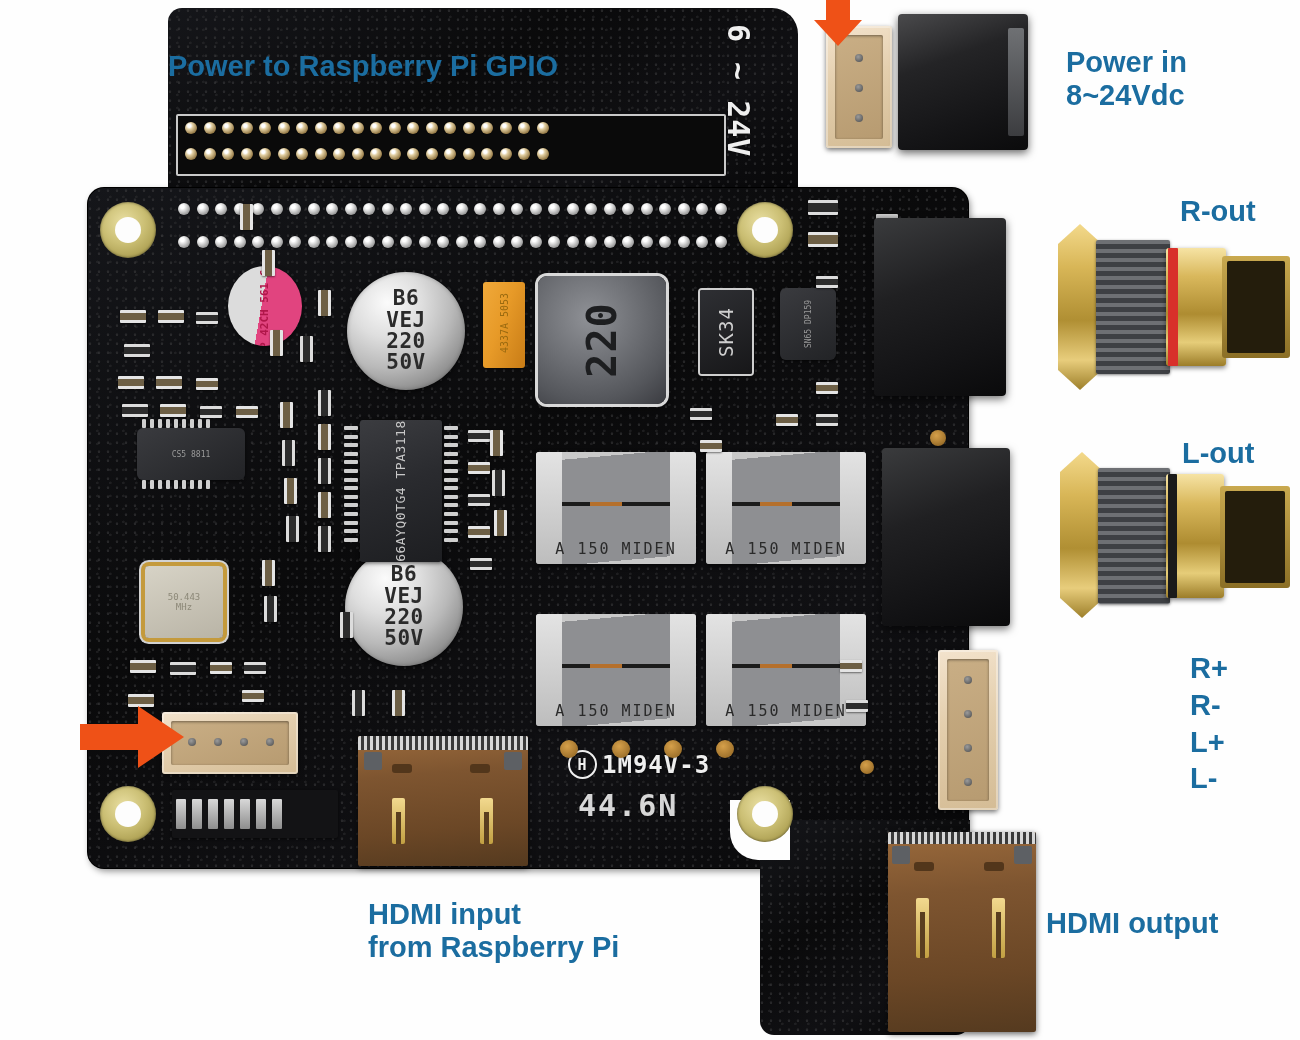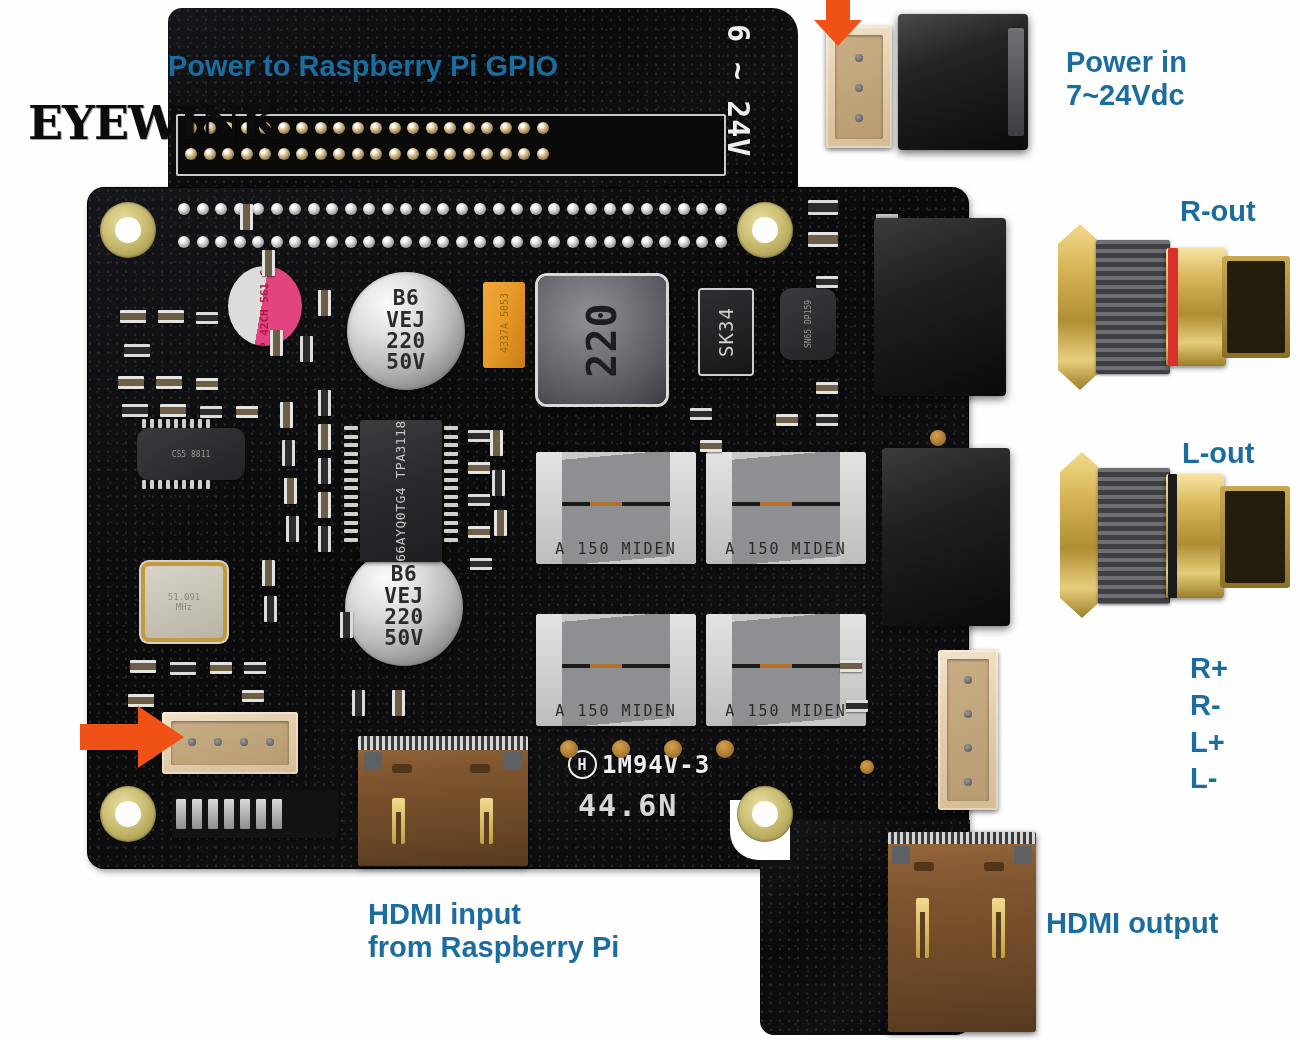--- a/index.html
+++ b/index.html
@@ -70,21 +70,21 @@
   .tpa-ic{position:absolute;border-radius:3px;
     background:linear-gradient(160deg,#3b3c40 0%,#2a2b2f 45%,#1d1e21 100%);
     box-shadow:0 1px 4px rgba(0,0,0,.6);}
   .tpa-ic .ictxt{position:absolute;left:50%;top:50%;white-space:nowrap;
     transform:translate(-50%,-50%) rotate(-90deg);
     color:#c8c8c8;font-size:13px;font-family:"DejaVu Sans Mono", monospace;
     line-height:1.35;text-align:center;letter-spacing:.5px;}
   .ic-legs{position:absolute;display:flex;}
   .ic-legs i{display:block;width:4px;height:9px;background:#cfcfcf;margin-right:4px;border-radius:1px;}
 
-  .soic{position:absolute;border-radius:12px;
+  .soic{position:absolute;border-radius:6px;
     background:linear-gradient(150deg,#3a3b3f,#222326);box-shadow:0 1px 3px rgba(0,0,0,.6);}
   .soic .t{position:absolute;left:50%;top:50%;transform:translate(-50%,-50%) rotate(-90deg);
     color:#9a9a9a;font-size:8px;font-family:"DejaVu Sans Mono", monospace;white-space:nowrap;}
 
   .sk34{position:absolute;width:52px;height:84px;border-radius:2px;
     background:linear-gradient(155deg,#2e2f33,#171719);
     box-shadow:0 0 0 2px #cfcfcf,0 1px 3px rgba(0,0,0,.6);
     display:flex;align-items:center;justify-content:center;}
   .sk34 .t{color:#cfcfcf;font-size:19px;font-family:"DejaVu Sans Mono", monospace;
     transform:rotate(-90deg);letter-spacing:1px;}
@@ -446,21 +446,21 @@
       <i></i>
       <i></i>
       <i></i>
       <i></i>
       <i></i>
       <i></i>
       <i></i>
     </div>
 
   <div class="xtal" style="left:145px;top:566px;">
-    <div class="t">51.091
+    <div class="t">50.443
 MHz</div>
   </div>
 
   <div class="miden" style="left:536px;top:452px;">
     <div class="side l"></div>
       <div class="side r"></div>
     <div class="t">A 150
 MIDEN</div>
   </div>
   <div class="miden" style="left:706px;top:452px;">
@@ -622,25 +622,24 @@
     <div class="shaft"></div>
       <div class="head"></div>
   </div>
   <div class="arrow" id="arrow-pot">
     <div class="shaft"></div>
       <div class="head"></div>
   </div>
 
   <div class="ann" id="ann-gpio">Power to Raspberry Pi GPIO</div>
   <div class="ann" id="ann-power">Power in
-7~24Vdc</div>
+8~24Vdc</div>
   <div class="ann" id="ann-rout">R-out</div>
   <div class="ann" id="ann-lout">L-out</div>
   <div class="ann" id="ann-pins"><div>R+</div><div>R-</div><div>L+</div><div>L-</div></div>
   <div class="ann" id="ann-hdmi-out">HDMI output</div>
   <div class="ann" id="ann-hdmi-in">HDMI input
 from Raspberry Pi</div>
   <div class="ann" id="ann-pot">Connecting to
 volume potentiometer</div>
 
-  <div id="watermark">EYEWINK</div>
 
 </div>
 
 </body></html>

